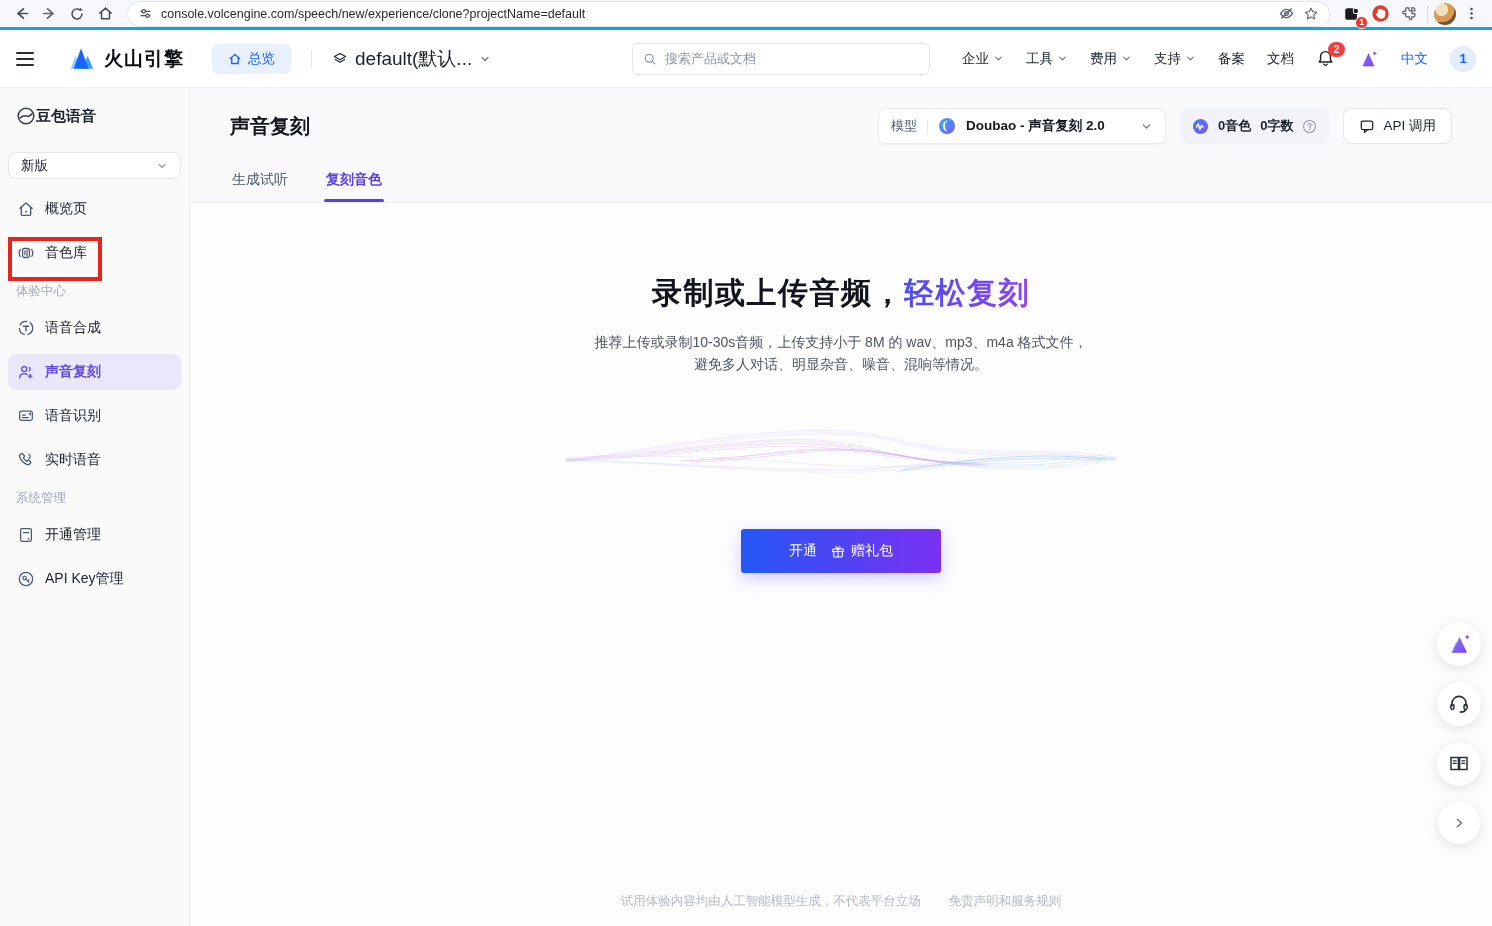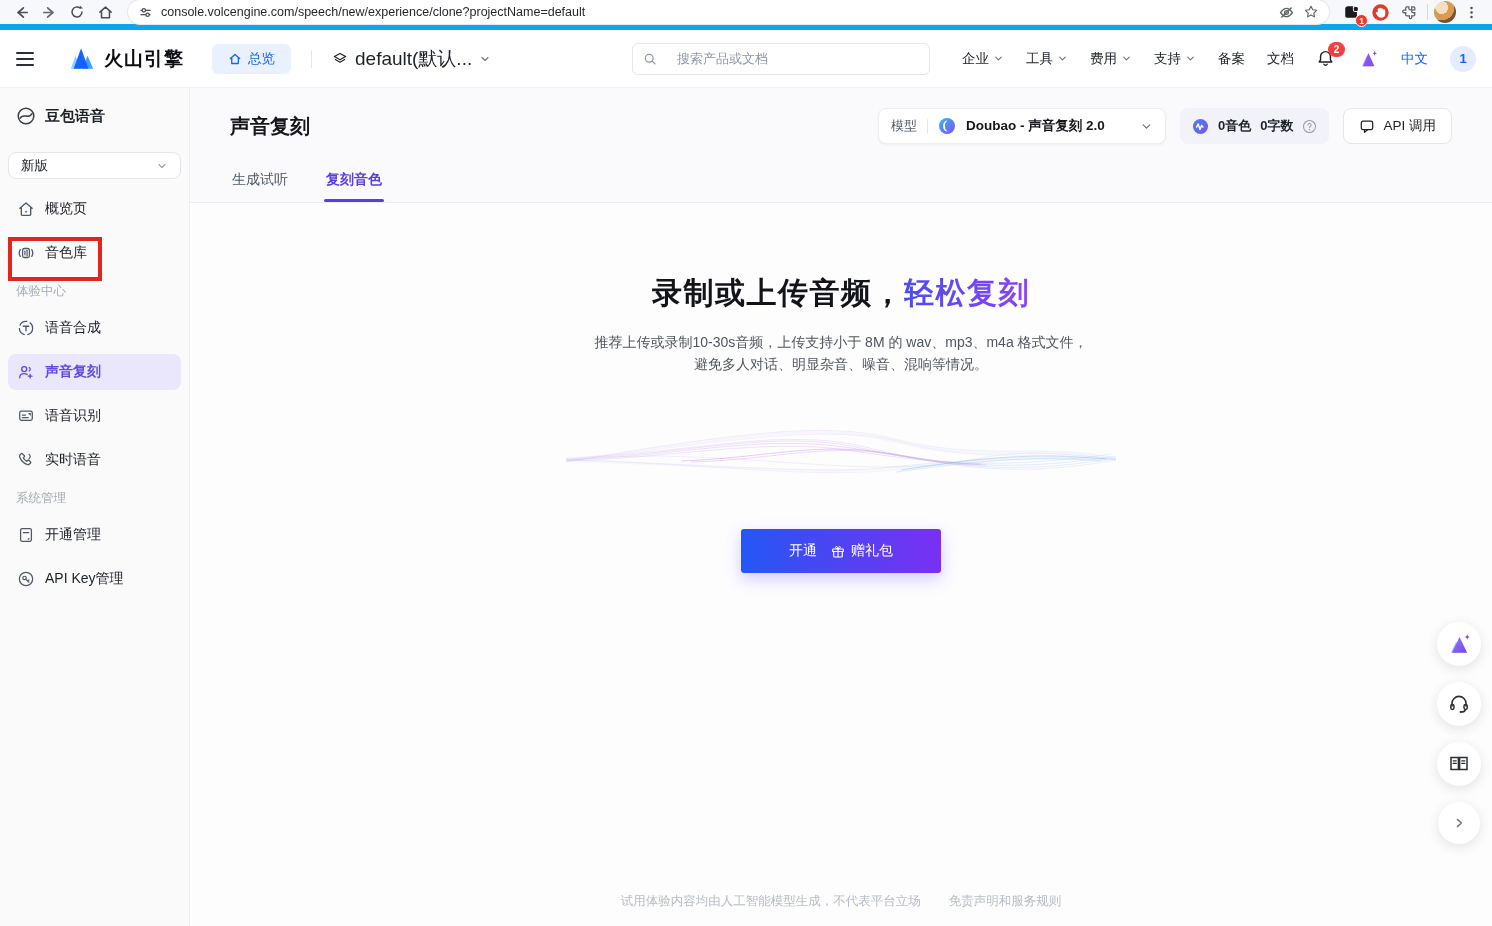--- a/index.html
+++ b/index.html
@@ -1,52 +1,52 @@
 <!DOCTYPE html>
 <html><head>
 <meta charset="utf-8">
 <style>
   *{margin:0;padding:0;box-sizing:border-box}
   html,body{width:1492px;height:926px;overflow:hidden}
   body{font-family:"Liberation Sans","DejaVu Sans",sans-serif;background:#fff;color:#1d2129;position:relative}
   svg{display:block}
 
   
-  .browser-bar{height:30px;background:#f6f8fb;border-bottom:6px solid #0ea5e9;display:flex;align-items:center;padding:0 8px;gap:2px}
+  .browser-bar{height:30px;background:#f6f8fb;border-bottom:3px solid #0ea5e9;display:flex;align-items:center;padding:0 8px;gap:2px}
   .bicon{width:26px;height:26px;border-radius:50%;display:flex;align-items:center;justify-content:center;flex:none;cursor:pointer}
   .omnibox{flex:1;height:24px;background:#fff;border-radius:13px;box-shadow:0 0 0 1px #e4e7ee;display:flex;align-items:center;gap:8px;margin:0 8px;padding:0 10px}
   .url{flex:1;font-size:12.5px;color:#27292e;white-space:nowrap;overflow:hidden}
   .ext-wrap{position:relative;width:26px;height:26px;display:flex;align-items:center;justify-content:center;cursor:pointer}
   .ext-badge{position:absolute;right:-3px;bottom:-2px;min-width:13px;height:13px;border-radius:7px;background:#e63b2e;border:1.5px solid #f6f8fb;color:#fff;font-size:8.5px;font-weight:700;display:flex;align-items:center;justify-content:center;padding:0 2px}
   .chrome-div{width:1px;height:16px;background:#d6dae2;margin:0 4px}
   .profile-avatar{width:22px;height:22px;border-radius:50%;background:radial-gradient(circle at 35% 30%,#f4e0c0 0 30%,#d99a52 31% 60%,#7a5330 61% 100%);flex:none;cursor:pointer}
 
   
   .topnav{height:58px;background:#fff;border-bottom:1px solid #eef0f4;display:flex;align-items:center;padding:0 16px;gap:12px}
   .hamburger{width:26px;height:26px;display:flex;flex-direction:column;justify-content:center;gap:4px;cursor:pointer;flex:none}
   .hamburger i{display:block;height:2px;background:#2b2f36;border-radius:1px}
   .brand{display:flex;align-items:center;gap:8px;margin-left:14px;cursor:pointer}
   .brand-text{font-size:19px;font-weight:700;color:#0c0e12;letter-spacing:1px}
   .overview-pill{margin-left:16px;height:30px;background:#e9f1ff;border-radius:6px;color:#1664ff;font-size:13.5px;display:flex;align-items:center;gap:6px;padding:0 16px;cursor:pointer}
   .nav-vdiv{width:1px;height:18px;background:#e5e6eb;margin:0 8px}
   .project-switch{display:flex;align-items:center;gap:7px;font-size:19px;color:#1d2129;cursor:pointer}
-  .search-box{margin-left:auto;width:298px;height:32px;border:1px solid #e5e6eb;border-radius:6px;background:#fff;display:flex;align-items:center;gap:20px;padding:0 10px}
+  .search-box{margin-left:auto;width:298px;height:32px;border:1px solid #e5e6eb;border-radius:6px;background:#fff;display:flex;align-items:center;gap:8px;padding:0 10px}
   .search-box input{border:none;outline:none;flex:1;font-size:13px;color:#1d2129;background:transparent;font-family:inherit}
   .search-box input::placeholder{color:#8f96a3}
   .nav-right{display:flex;align-items:center;gap:22px;margin-left:20px}
   .nav-item{font-size:13.5px;color:#1d2129;display:flex;align-items:center;gap:4px;cursor:pointer;white-space:nowrap}
   .bell-wrap{position:relative;cursor:pointer}
   .bell-badge{position:absolute;top:-7px;right:-10px;min-width:17px;height:15px;border-radius:8px;background:#f53f3f;color:#fff;font-size:10px;font-weight:700;display:flex;align-items:center;justify-content:center;padding:0 4px}
   .lang{color:#1664ff;font-size:13.5px;cursor:pointer}
   .user-avatar{width:26px;height:26px;border-radius:50%;background:#e3edff;color:#1664ff;font-size:13px;font-weight:700;display:flex;align-items:center;justify-content:center;cursor:pointer}
 
   
   .app{display:flex;height:838px}
   .sidebar{width:190px;background:#fafafb;border-right:1px solid #ededf2;padding-top:14px;position:relative;flex:none}
-  .product-header{display:flex;align-items:center;gap:9px;margin:0 16px;height:28px}
+  .product-header{display:flex;align-items:center;gap:0;margin:0 16px;height:28px}
   .product-title{font-size:15px;font-weight:700;color:#1d2129}
   .version-select{margin:22px 8px 12px;height:27px;border:1px solid #e5e6eb;border-radius:8px;background:#fff;display:flex;align-items:center;justify-content:space-between;padding:0 12px;font-size:13.5px;color:#1d2129;cursor:pointer}
   .side-item{height:36px;margin:0 8px 8px;border-radius:8px;display:flex;align-items:center;gap:10px;padding:0 9px;font-size:14px;color:#1d2129;cursor:pointer}
   .side-item svg{flex:none}
   .side-item.selected{background:#eae6fb;color:#5f49e4;font-weight:600}
   .side-item.selected svg *{stroke:#5f49e4}
   .side-section{font-size:12.5px;color:#a6abb8;margin:12px 16px 10px}
   .annotation-box{position:absolute;left:8px;top:149px;width:94px;height:44px;border:4px solid #e5251c;z-index:6;pointer-events:none}
 
   

